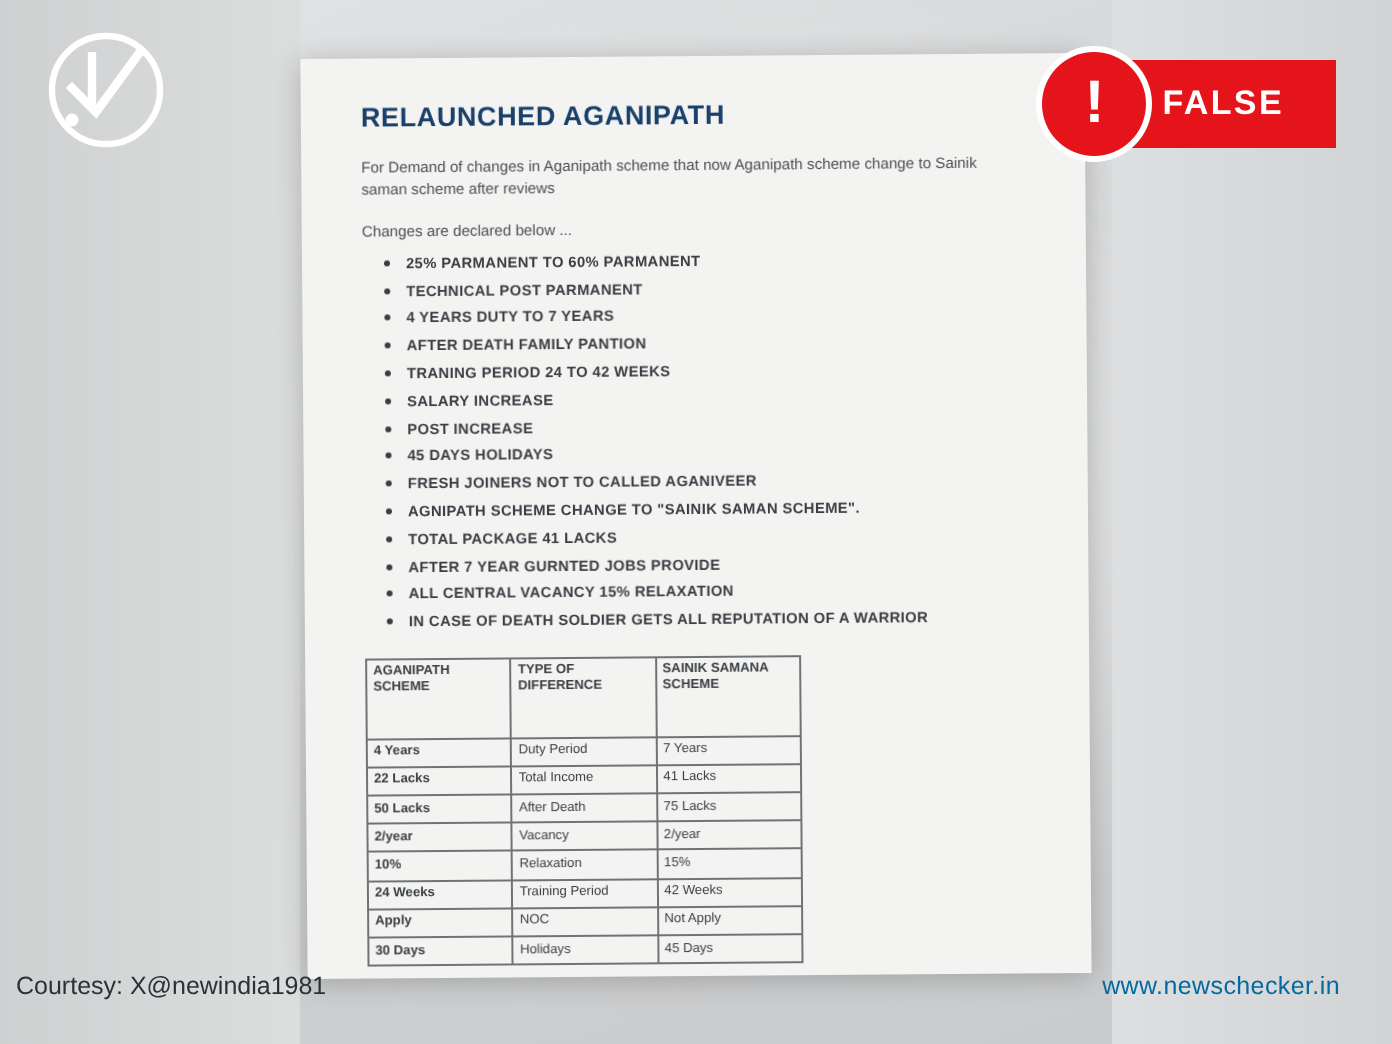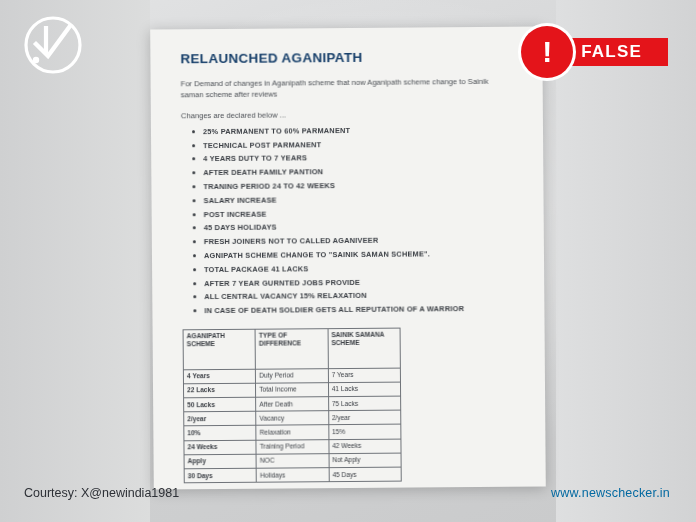--- a/index.html
+++ b/index.html
@@ -76,21 +76,21 @@
     z-index: 2;
     position: relative;
   }
   .verdict-label {
     background: #e4141a;
     color: #ffffff;
     font-size: 17px;
     font-weight: bold;
     letter-spacing: 1.2px;
     padding: 0 26px 0 34px;
-    height: 28px;
+    height: 44px;
     display: flex;
     align-items: center;
     margin-left: -26px;
   }
 
   
   .paper {
     position: absolute;
     left: 152px;
     top: 28px;
@@ -171,21 +171,21 @@
   table.cmp th {
     font-weight: bold;
     text-align: left;
     height: 34px;
   }
   table.cmp td.c0 { font-weight: bold; }
 
   
   .courtesy {
     position: absolute;
-    left: 24px;
+    left: 8px;
     bottom: 22px;
     font-size: 12.5px;
     color: #2d3036;
     text-align: right;
   }
   .site {
     position: absolute;
     right: 26px;
     bottom: 22px;
     font-size: 12.5px;

